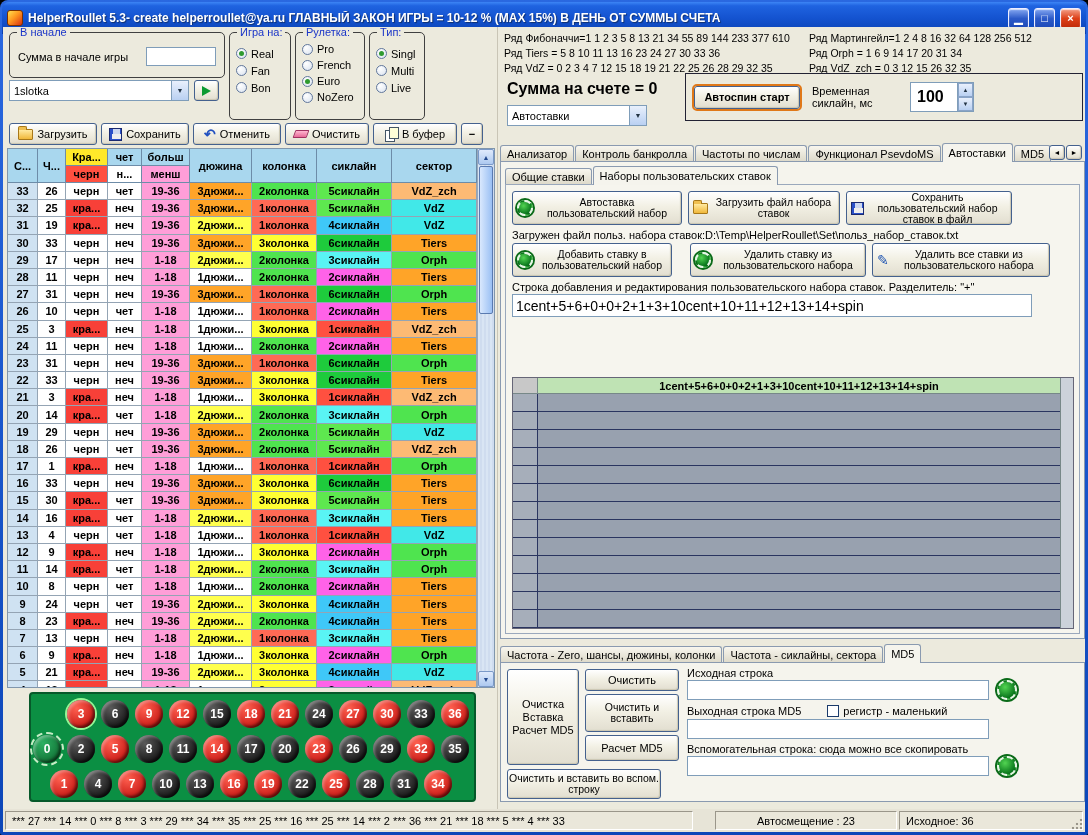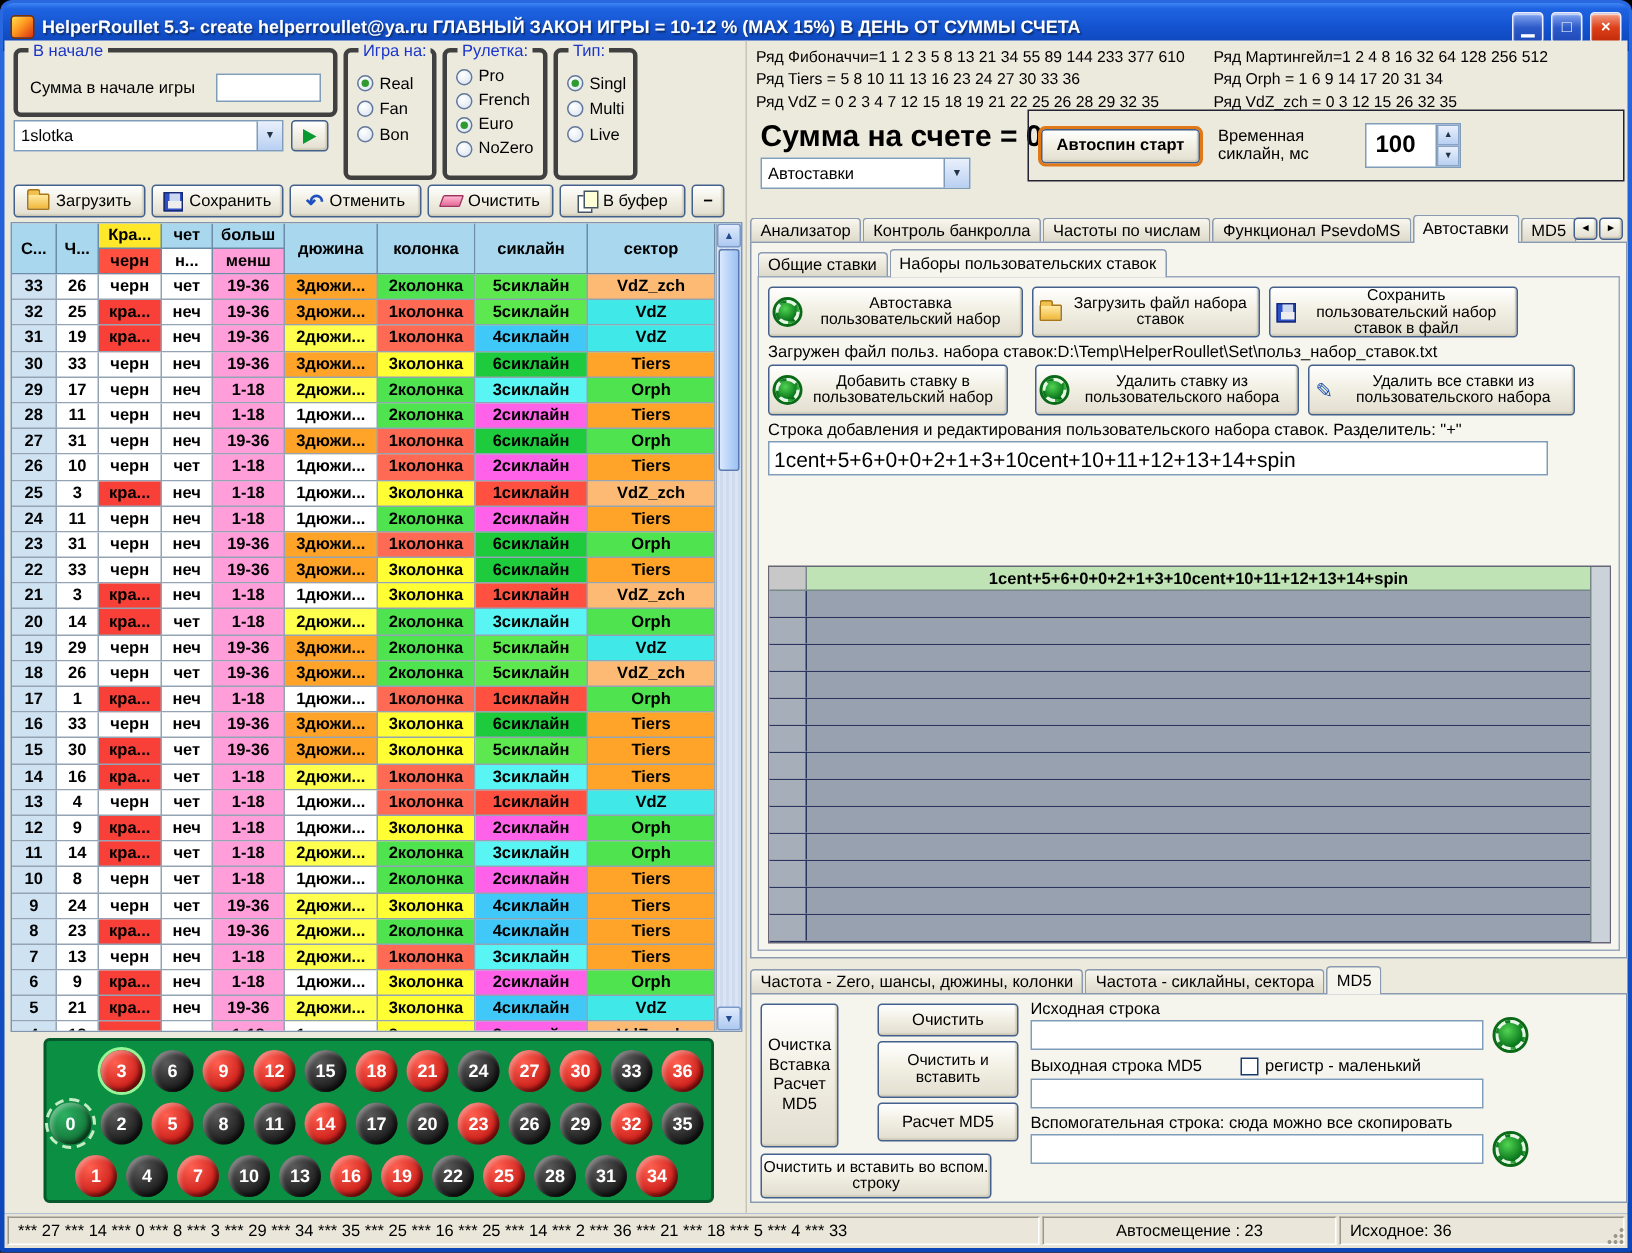--- a/index.html
+++ b/index.html
@@ -17,21 +17,21 @@
     text-shadow:1px 1px 1px #10306e; }
   .tb-btn { width:21px; height:21px; border-radius:3px; border:1px solid #eef; color:#fff; font-size:11px; font-weight:bold;
     display:flex; align-items:center; justify-content:center; background:linear-gradient(180deg,#86a8f2,#2c5ac8 50%,#1d4ab8);
     box-shadow:inset 0 1px 1px rgba(255,255,255,.7); cursor:default; }
   .tb-btn.close { background:linear-gradient(180deg,#f4a088,#dd4018 50%,#bf2a08); }
 
   
   .content { position:absolute; top:27px; left:3px; right:3px; bottom:26px; background:#eceadd; overflow:hidden; }
   .vdiv { position:absolute; left:494px; top:0; bottom:0; width:1px; background:#c9c5b6; }
 
-  .group { position:absolute; border:3px solid #404040; border-radius:5px; background:#eceadd; }
+  .group { position:absolute; border:1px solid #404040; border-radius:5px; background:#eceadd; }
   .gtitle { position:absolute; top:-7px; left:7px; background:#eceadd; padding:0 3px; font-size:11px; color:#1a35c8; white-space:nowrap; }
 
   .tin { border:1px solid #7f9db9; background:#fff; font-size:11px; padding:1px 3px; font-family:inherit; }
 
   .combo { position:absolute; border:1px solid #7f9db9; background:#fff; display:flex; align-items:stretch; font-size:11px; }
   .combo .cval { flex:1; display:flex; align-items:center; padding:0 4px; overflow:hidden; white-space:nowrap; }
   .combo .cbtn { width:17px; background:linear-gradient(180deg,#e9f0fc,#b9d0f2); border-left:1px solid #7f9db9;
     display:flex; align-items:center; justify-content:center; font-size:7px; color:#234; }
 
   .btn { border:1px solid #44618e; border-radius:3px; background:linear-gradient(180deg,#ffffff,#f2f0e4 45%,#e2ded0);
@@ -128,21 +128,21 @@
   .bnum.red { background:radial-gradient(circle at 35% 30%,#ff6050,#b40000); }
   .bnum.black { background:radial-gradient(circle at 35% 30%,#5a5a5a,#000); }
   .bnum.zero { background:radial-gradient(circle at 35% 30%,#2cb062,#0a5f28); }
   .bnum.hl { box-shadow:inset 2px 2px 3px rgba(255,255,255,.35), inset -2px -2px 3px rgba(0,0,0,.55), 0 0 0 2px #96f596; }
   .bnum.dash { outline:2px dashed #c6ecc6; outline-offset:1px; }
 
   
   .series { position:absolute; top:4px; font-size:10.5px; line-height:15px; white-space:nowrap; }
   .s-left { left:501px; }
   .s-right { left:806px; }
-  .balance { position:absolute; left:504px; top:53px; font-size:20px; font-weight:bold; }
+  .balance { position:absolute; left:504px; top:53px; font-size:16px; font-weight:bold; }
   .delaybox { position:absolute; left:682px; top:46px; width:398px; height:48px; border:1px solid #223;
     display:flex; align-items:center; gap:12px; padding:0 8px; }
   .autospin { width:106px; height:23px; font-weight:bold; border:1px solid #44618e; outline:2px solid #e07818; }
   .delay-label { width:86px; font-size:11px; line-height:12px; }
   .spinbox { border:1px solid #7f9db9; background:#fff; display:flex; height:30px; }
   .spin-val { width:46px; font-size:16px; font-weight:bold; display:flex; align-items:center; padding-left:6px; }
   .spin-btns { display:flex; flex-direction:column; width:16px; border-left:1px solid #7f9db9; }
   .sb { flex:1; background:linear-gradient(180deg,#e9f0fc,#b9d0f2); border:1px solid #8aa4c8; font-size:6px;
     display:flex; align-items:center; justify-content:center; color:#234; }
   .auto-combo { left:504px; top:78px; width:140px; height:21px; }
@@ -179,40 +179,40 @@
   .bh-left { width:25px; background:#c8c8c8; border-right:1px solid #788; border-bottom:1px solid #788; }
   .bh-main { flex:1; background:#bfe3b4; border-bottom:1px solid #788; font-size:11px; font-weight:bold;
     display:flex; align-items:center; justify-content:center; overflow:hidden; white-space:nowrap; }
   .blist-row { height:18px; display:flex; border-bottom:1px solid #2a3560; }
   .blist-row .rl { width:25px; background:#a6aeba; border-right:1px solid #2a3560; }
   .blist-row .rm { flex:1; background:#98a1af; }
   .blist-strip { width:13px; background:#ccd2da; border-left:1px solid #788; }
 
   .btabs { position:absolute; left:497px; top:617px; height:19px; display:flex; align-items:flex-end; }
   .md5panel { position:absolute; left:497px; top:635px; width:585px; height:140px; background:#f5f4ed; border:1px solid #8a9ab0; z-index:2; }
-  .md5-big { position:absolute; left:6px; top:6px; width:52px; height:96px; font-size:11px; line-height:13px; padding:2px; }
+  .md5-big { position:absolute; left:6px; top:6px; width:72px; height:96px; font-size:11px; line-height:13px; padding:2px; }
   .md5-clear { position:absolute; left:84px; top:6px; width:94px; height:22px; }
   .md5-cp { position:absolute; left:84px; top:31px; width:94px; height:38px; font-size:10.5px; line-height:11px; }
   .md5-calc { position:absolute; left:84px; top:72px; width:94px; height:26px; }
   .md5-cpa { position:absolute; left:6px; top:106px; width:154px; height:30px; font-size:10.5px; line-height:11px; }
   .md5-lbl { position:absolute; font-size:11px; white-space:nowrap; }
   .md5-in { position:absolute; width:302px; height:20px; }
   .chipbtn { position:absolute; width:20px; height:20px; border-radius:50%; border:2px dashed #e4f6e4;
     background:radial-gradient(circle at 38% 32%,#52d452,#0c7a1e 70%,#085a14); box-shadow:0 0 0 2px #0a6a18; }
   .cbrow { position:absolute; left:186px; top:42px; display:flex; align-items:center; gap:26px; font-size:11px; }
   .checkbox { width:12px; height:12px; border:1px solid #1a3a6b; background:#fff; flex:0 0 auto; }
   .cbpair { display:flex; align-items:center; gap:4px; }
 
   
   .status { position:absolute; bottom:3px; left:3px; right:3px; height:23px; background:#e7e4d7; display:flex;
     align-items:center; font-size:11px; padding:1px 2px; gap:2px; }
   .st-sec { height:19px; border:1px solid; border-color:#9a968a #fff #fff #9a968a; display:flex; align-items:center;
     padding:0 6px; overflow:hidden; white-space:nowrap; background:#eae7da; }
   .st-hist { width:688px; }
-  .st-mid { width:196px; justify-content:center; }
+  .st-mid { width:182px; justify-content:center;margin-left:20px; }
   .st-right { flex:1; }
   .grip { position:absolute; right:2px; bottom:2px; width:13px; height:13px;
     background:radial-gradient(circle at 3px 11px,#9a968a 1px,transparent 1.6px),
       radial-gradient(circle at 7px 11px,#9a968a 1px,transparent 1.6px),
       radial-gradient(circle at 11px 11px,#9a968a 1px,transparent 1.6px),
       radial-gradient(circle at 7px 7px,#9a968a 1px,transparent 1.6px),
       radial-gradient(circle at 11px 7px,#9a968a 1px,transparent 1.6px),
       radial-gradient(circle at 11px 3px,#9a968a 1px,transparent 1.6px); }
 </style>
 </head>

